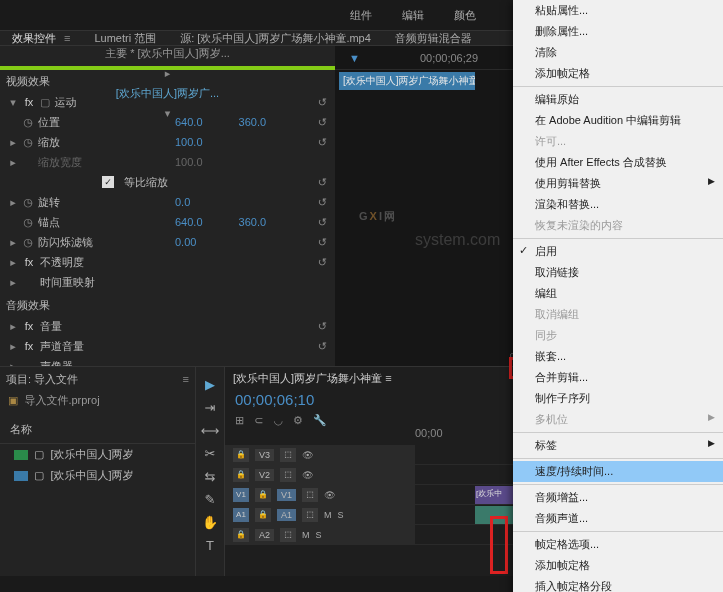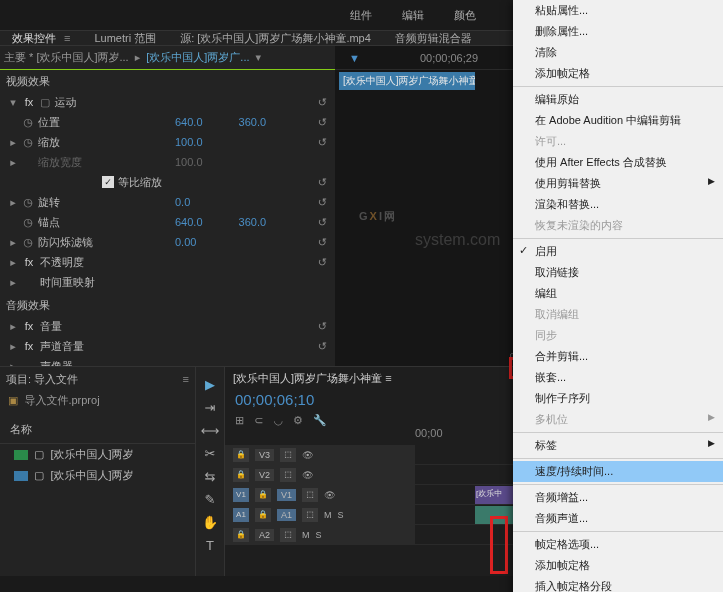--- a/index.html
+++ b/index.html
@@ -5,21 +5,21 @@
 * { margin: 0; padding: 0; box-sizing: border-box; font-family: "Microsoft YaHei", sans-serif; font-size: 11px; }
 body { background: #1a1a1a; color: #b8b8b8; width: 723px; height: 592px; overflow: hidden; position: relative; }
 .top-tabs { display: flex; height: 30px; align-items: center; padding-left: 350px; gap: 30px; background: #1a1a1a; }
 .top-tab { color: #aaa; cursor: pointer; }
 .secondary-tabs { display: flex; height: 16px; align-items: center; border-top: 1px solid #333; border-bottom: 1px solid #333; background: #232323; }
 .sec-tab { padding: 0 12px; color: #aaa; display: flex; align-items: center; gap: 4px; }
 .sec-tab.active { color: #ddd; }
 .hamburger { margin-left: 4px; color: #888; }
 .main-row { display: flex; height: 320px; }
 .effects-panel { width: 335px; background: #232323; overflow: hidden; }
-.ec-header { display: flex; align-items: center; height: 24px; padding: 0 4px; gap: 6px; border-bottom: 1px solid #84cc16; }
+.ec-header { display: flex; align-items: center; height: 24px; padding: 0 4px; gap: 6px; border-bottom: 4px solid #84cc16; flex-direction: column; }
 .ec-header .title1 { color: #999; }
 .ec-header .title2 { color: #5fa8d3; }
 .ec-caret { color: #888; }
 .section-hdr { display: flex; align-items: center; height: 22px; padding-left: 6px; color: #bbb; }
 .prop-row { display: flex; align-items: center; height: 20px; padding-left: 8px; gap: 4px; position: relative; }
 .chev { width: 10px; color: #888; text-align: center; }
 .fx { width: 14px; color: #ccc; text-align: center; }
 .clock { width: 12px; color: #888; text-align: center; }
 .prop-name { flex: 0 0 auto; color: #bbb; }
 .prop-name.dim { color: #666; }
@@ -133,21 +133,21 @@
         <span class="prop-name dim">缩放宽度</span>
         <span class="vals">
           <span class="val" style="color:#666">100.0</span>
         </span>
       </div>
     <div class="prop-row">
         <span class="chev"></span>
         <span class="clock"></span>
         <span style="width:60px"></span>
         <span class="cb">✓</span>
-        <span class="prop-name" style="">等比缩放</span>
+        <span class="prop-name" style="margin-left:6px">等比缩放</span>
         <span class="reset-icn">↺</span>
       </div>
     <div class="prop-row">
         <span class="chev">▸</span>
         <span class="clock">◷</span>
         <span class="prop-name">旋转</span>
         <span class="vals">
           <span class="val">0.0</span>
         </span>
         <span class="reset-icn">↺</span>
@@ -329,22 +329,22 @@
   <div class="cm-item">使用 After Effects 合成替换</div>
   <div class="cm-item"><span>使用剪辑替换</span><span class="cm-arrow">▶</span></div>
   <div class="cm-item">渲染和替换...</div>
   <div class="cm-item disabled">恢复未渲染的内容</div>
   <div class="cm-sep"></div>
   <div class="cm-item"><span class="cm-check">✓</span><span>启用</span></div>
   <div class="cm-item">取消链接</div>
   <div class="cm-item">编组</div>
   <div class="cm-item disabled">取消编组</div>
   <div class="cm-item disabled">同步</div>
+  <div class="cm-item">嵌套...</div>
   <div class="cm-item">合并剪辑...</div>
-  <div class="cm-item">嵌套...</div>
   <div class="cm-item">制作子序列</div>
   <div class="cm-item disabled"><span>多机位</span><span class="cm-arrow">▶</span></div>
   <div class="cm-sep"></div>
   <div class="cm-item"><span>标签</span><span class="cm-arrow">▶</span></div>
   <div class="cm-sep"></div>
   <div class="cm-item highlighted">速度/持续时间...</div>
   <div class="cm-sep"></div>
   <div class="cm-item">音频增益...</div>
   <div class="cm-item">音频声道...</div>
   <div class="cm-sep"></div>

